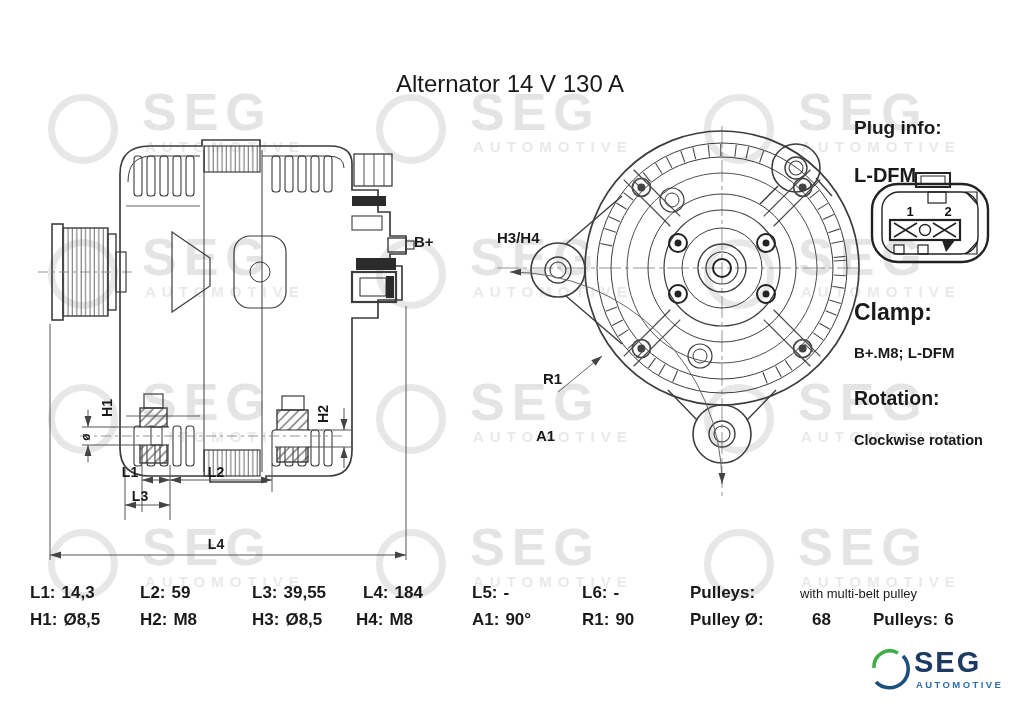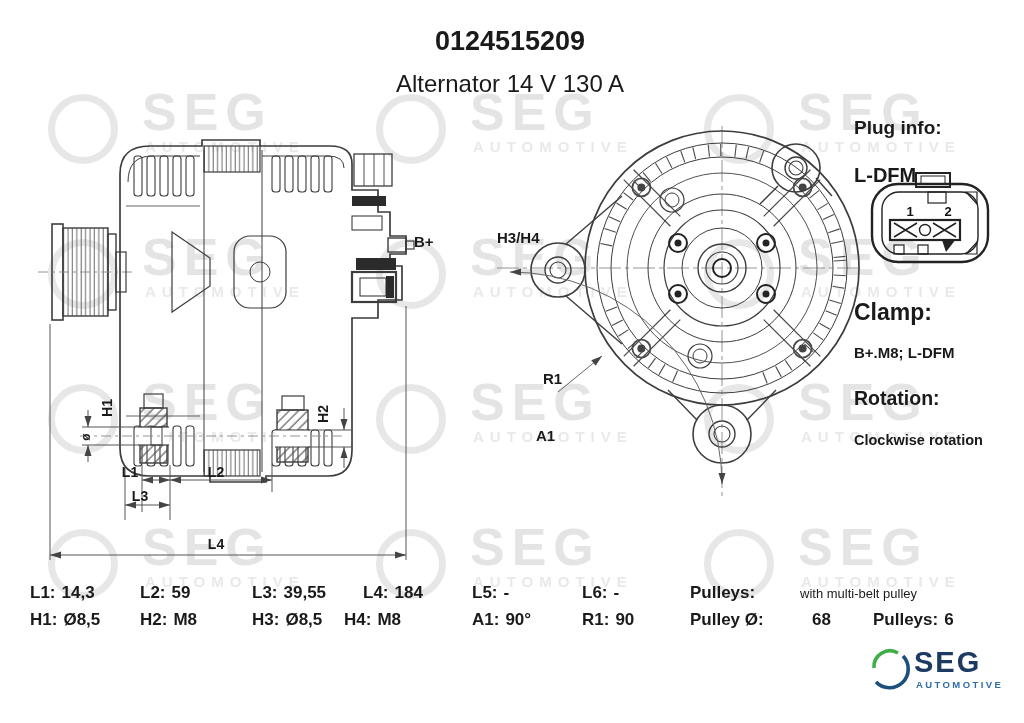--- a/index.html
+++ b/index.html
@@ -374,21 +374,20 @@
       <text class="pintxt" x="910" y="216" text-anchor="middle" stroke="none" fill="#111">1</text>
       <text class="pintxt" x="948" y="216" text-anchor="middle" stroke="none" fill="#111">2</text>
     </g>
 
     <g fill="none">
       <path d="M874,668 A16,16 0 0 1 898,653" stroke="#3fae49" stroke-width="3.6"></path>
       <path d="M903,656 A16,16 0 0 1 876,682" stroke="#1d4f7c" stroke-width="3.6"></path>
     </g>
   </svg>
 
-  <div class="abs part-number">0124515209</div>
   <div class="abs doc-title">Alternator 14 V 130 A</div>
 
   <div>
     <div class="abs rp rp-h1">Plug info:</div>
     <div class="abs rp rp-type">L-DFM</div>
     <div class="abs rp rp-clamp-h">Clamp:</div>
     <div class="abs rp rp-clamp-v">B+.M8; L-DFM</div>
     <div class="abs rp rp-rot-h">Rotation:</div>
     <div class="abs rp rp-rot-v">Clockwise rotation</div>
   </div>
@@ -399,21 +398,21 @@
     <div class="spec" style="left:252px;top:583px"><span class="lbl">L3:</span><span>39,55</span></div>
     <div class="spec" style="left:363px;top:583px"><span class="lbl">L4:</span><span>184</span></div>
     <div class="spec" style="left:472px;top:583px"><span class="lbl">L5:</span><span>-</span></div>
     <div class="spec" style="left:582px;top:583px"><span class="lbl">L6:</span><span>-</span></div>
     <div class="spec" style="left:690px;top:583px"><span>Pulleys:</span></div>
     <div class="spec-small" style="left:800px;top:586px">with multi-belt pulley</div>
 
     <div class="spec" style="left:30px;top:610px"><span class="lbl">H1:</span><span>Ø8,5</span></div>
     <div class="spec" style="left:140px;top:610px"><span class="lbl">H2:</span><span>M8</span></div>
     <div class="spec" style="left:252px;top:610px"><span class="lbl">H3:</span><span>Ø8,5</span></div>
-    <div class="spec" style="left:344px;top:610px"><span class="lbl">H4:</span><span>M8</span></div>
+    <div class="spec" style="left:356px;top:610px"><span class="lbl">H4:</span><span>M8</span></div>
     <div class="spec" style="left:472px;top:610px"><span class="lbl">A1:</span><span>90°</span></div>
     <div class="spec" style="left:582px;top:610px"><span class="lbl">R1:</span><span>90</span></div>
     <div class="spec" style="left:690px;top:610px">Pulley Ø:</div>
     <div class="spec" style="left:812px;top:610px">68</div>
     <div class="spec" style="left:873px;top:610px"><span class="lbl">Pulleys:</span><span>6</span></div>
   </div>
 
   <div>
     <div class="abs logo-seg">SEG</div>
     <div class="abs logo-auto">AUTOMOTIVE</div>

